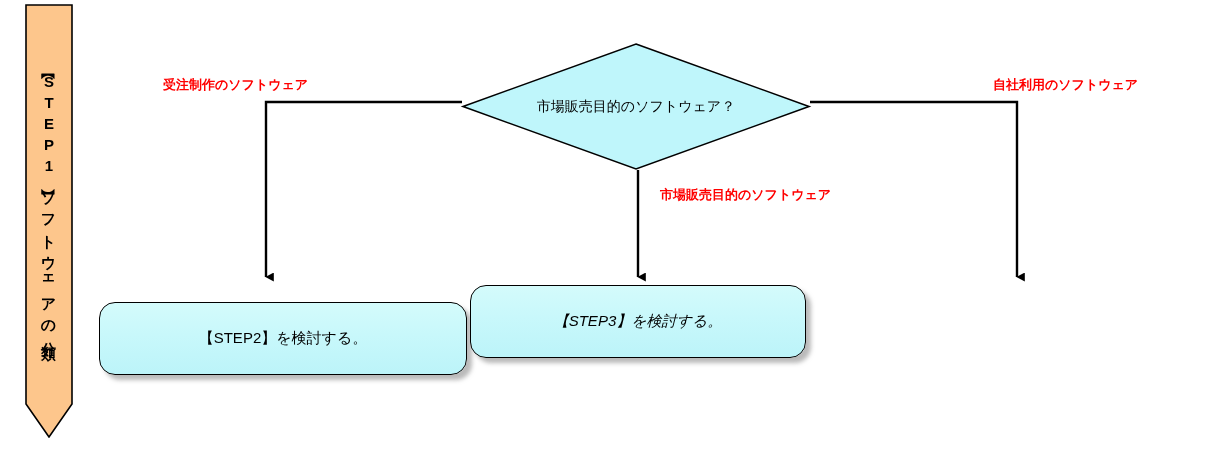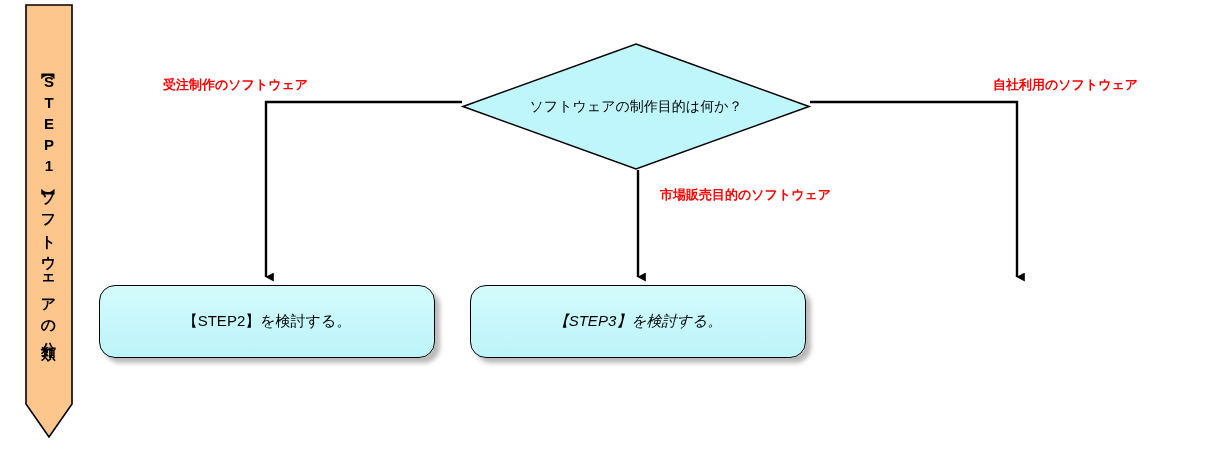--- a/index.html
+++ b/index.html
@@ -83,21 +83,21 @@
     box-sizing: border-box;
     display: flex;
     align-items: center;
     justify-content: center;
   }
   .pbox-label {
     font-size: 15px;
     color: #000000;
     white-space: nowrap;
   }
-  #pbox-1 { left: 99px;  width: 336px; }
+  #pbox-1 { left: 99px;  width: 368px; margin-top: 17px; }
   #pbox-2 { left: 470px; width: 336px; font-style: italic; }
   #pbox-3 { left: 848px; width: 342px; }
 
   
   .connectors {
     position: absolute;
     left: 0;
     top: 0;
     width: 1212px;
     height: 454px;
@@ -139,21 +139,21 @@
 
     <path d="M 638 170 L 638 277" fill="none" stroke="#000000" stroke-width="2.4" marker-end="url(#arrowhead)"></path>
 
     <path d="M 810 102 L 1017 102 L 1017 277" fill="none" stroke="#000000" stroke-width="2.4" marker-end="url(#arrowhead)"></path>
   </svg>
 
   <div class="diamond">
     <svg width="348" height="127" viewBox="0 0 348 127" xmlns="http://www.w3.org/2000/svg">
       <polygon points="174,1 347,63.5 174,126 1,63.5" fill="#bff6fb" stroke="#000000" stroke-width="1.6"></polygon>
     </svg>
-    <div class="diamond-label">ソフトウェアの制作目的は何か？</div>
+    <div class="diamond-label">市場販売目的のソフトウェア？</div>
   </div>
 
   <div class="edge-label" id="edge-label-left">受注制作のソフトウェア</div>
 
   <div class="edge-label" id="edge-label-center">市場販売目的のソフトウェア</div>
 
   <div class="edge-label" id="edge-label-right">自社利用のソフトウェア</div>
 
   <div class="pbox" id="pbox-1">
     <span class="pbox-label">【STEP2】を検討する。</span>

